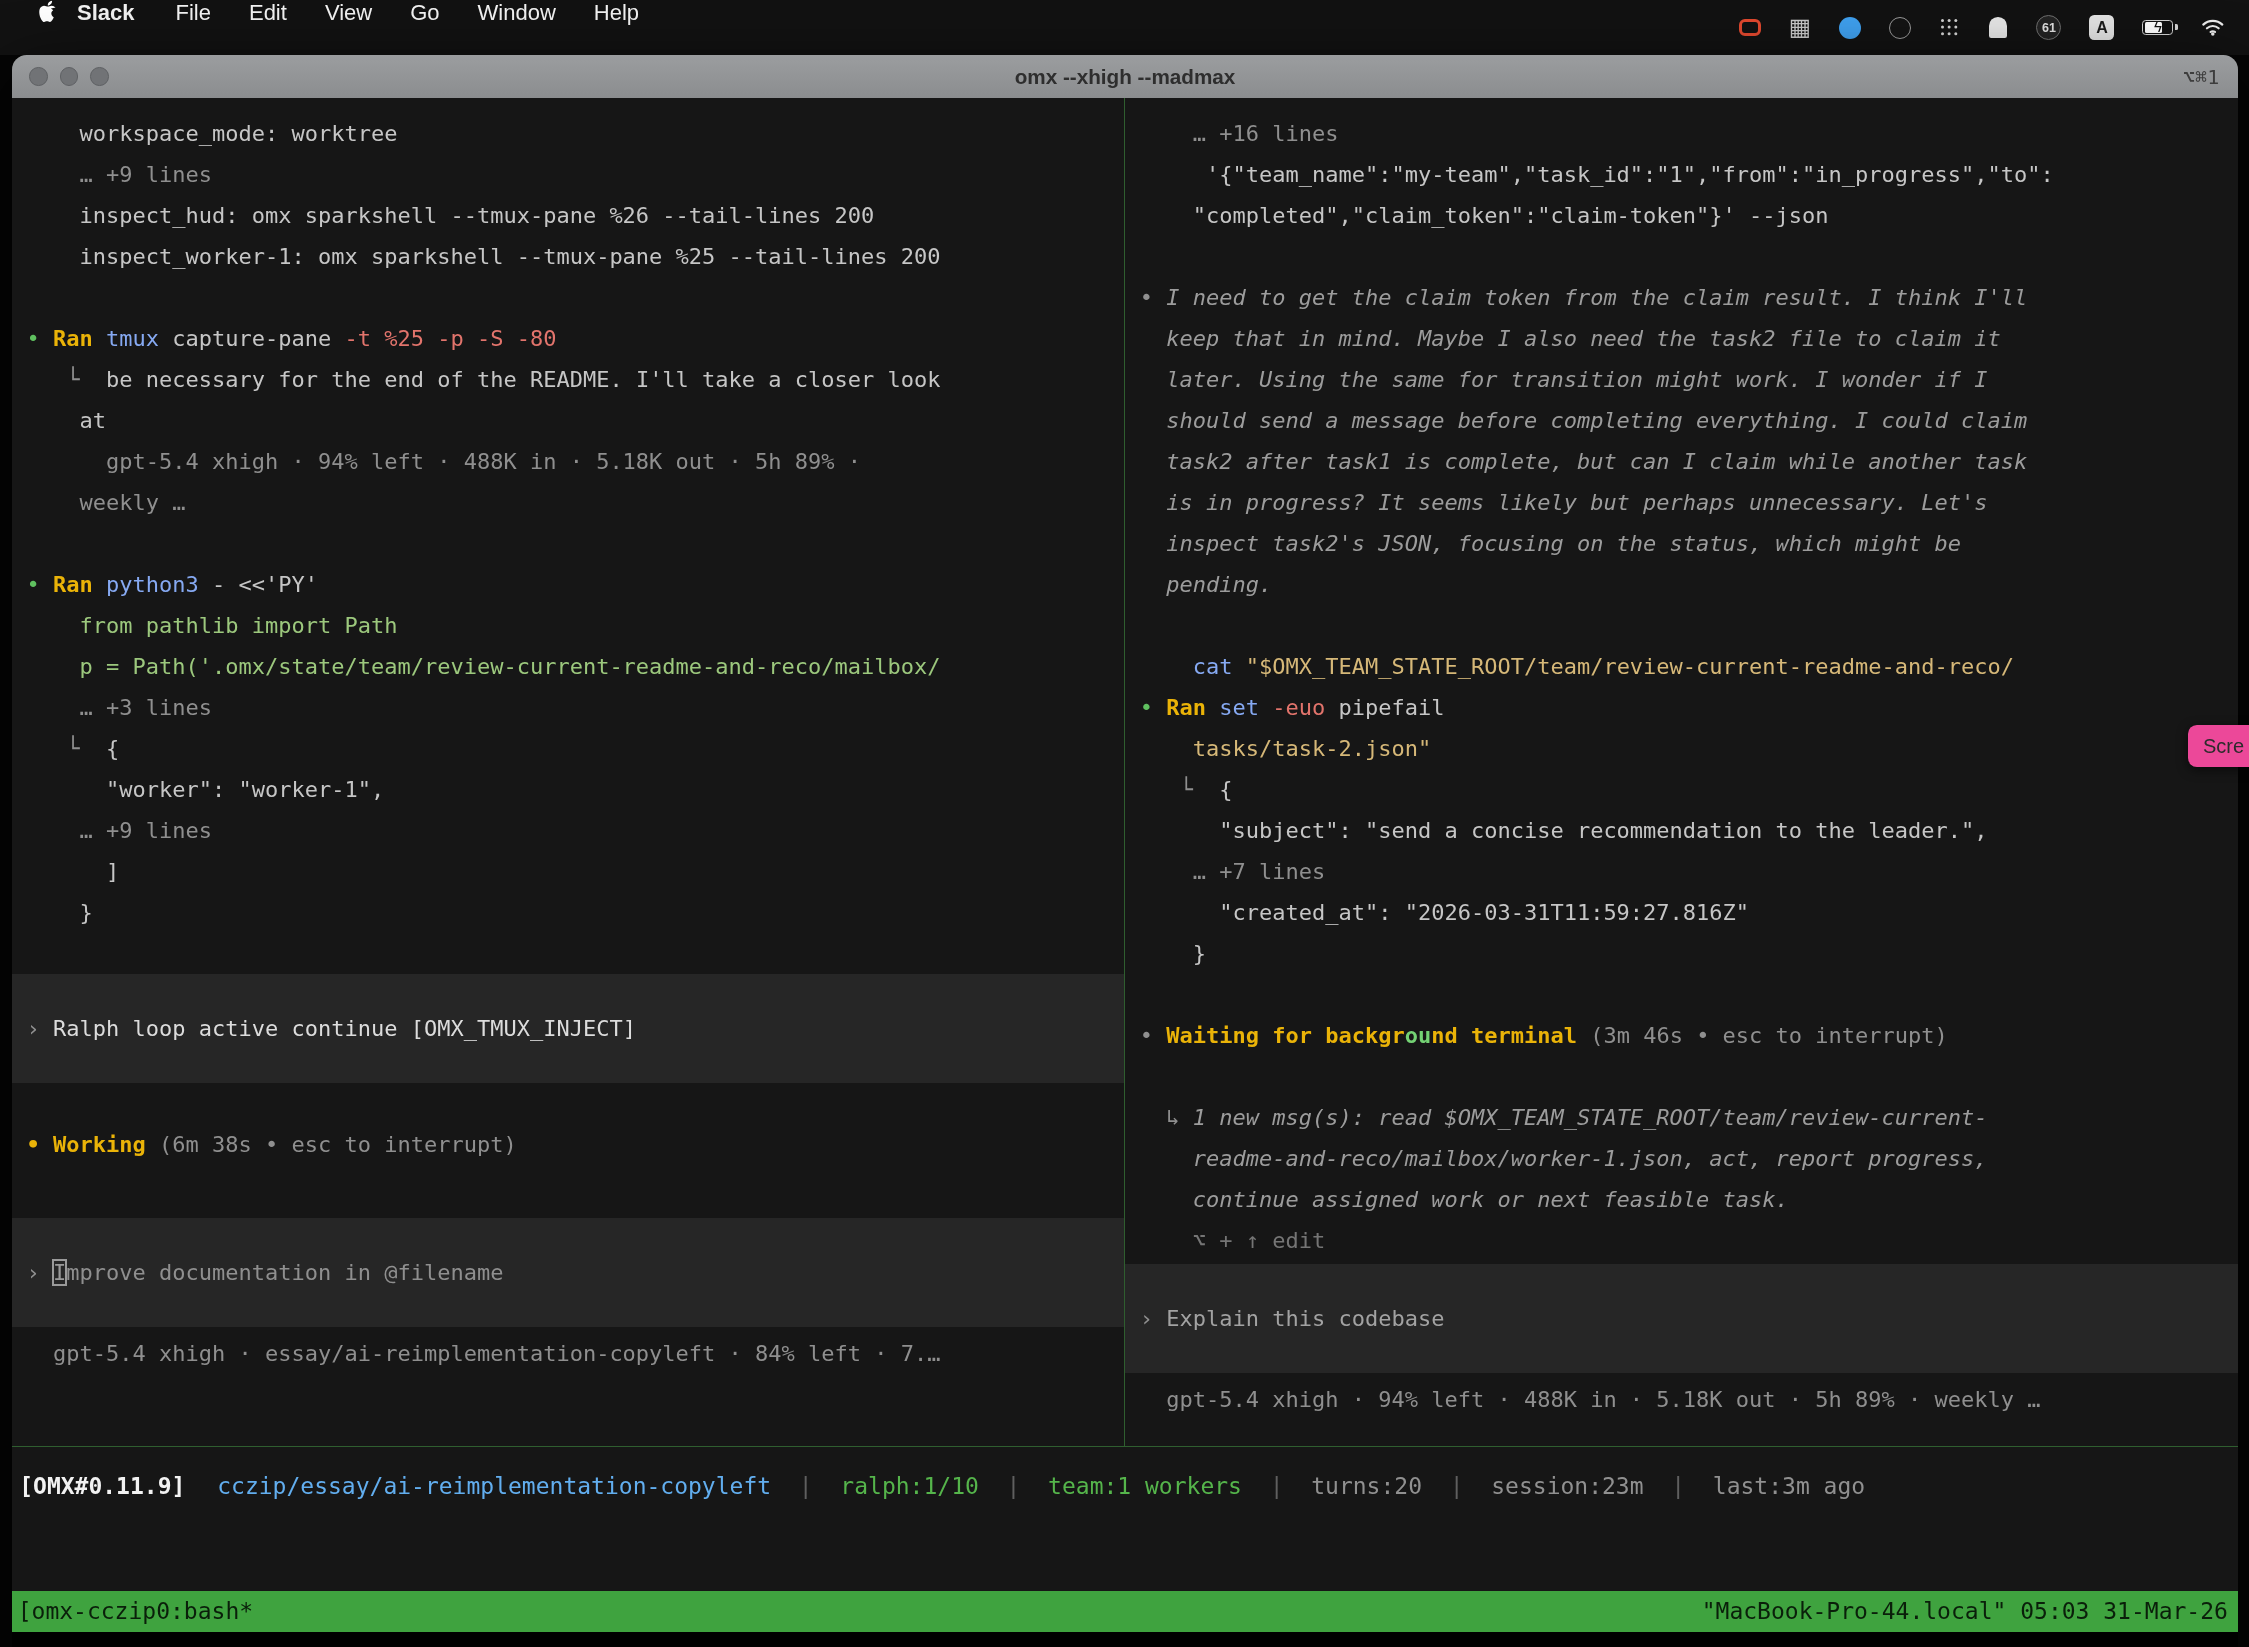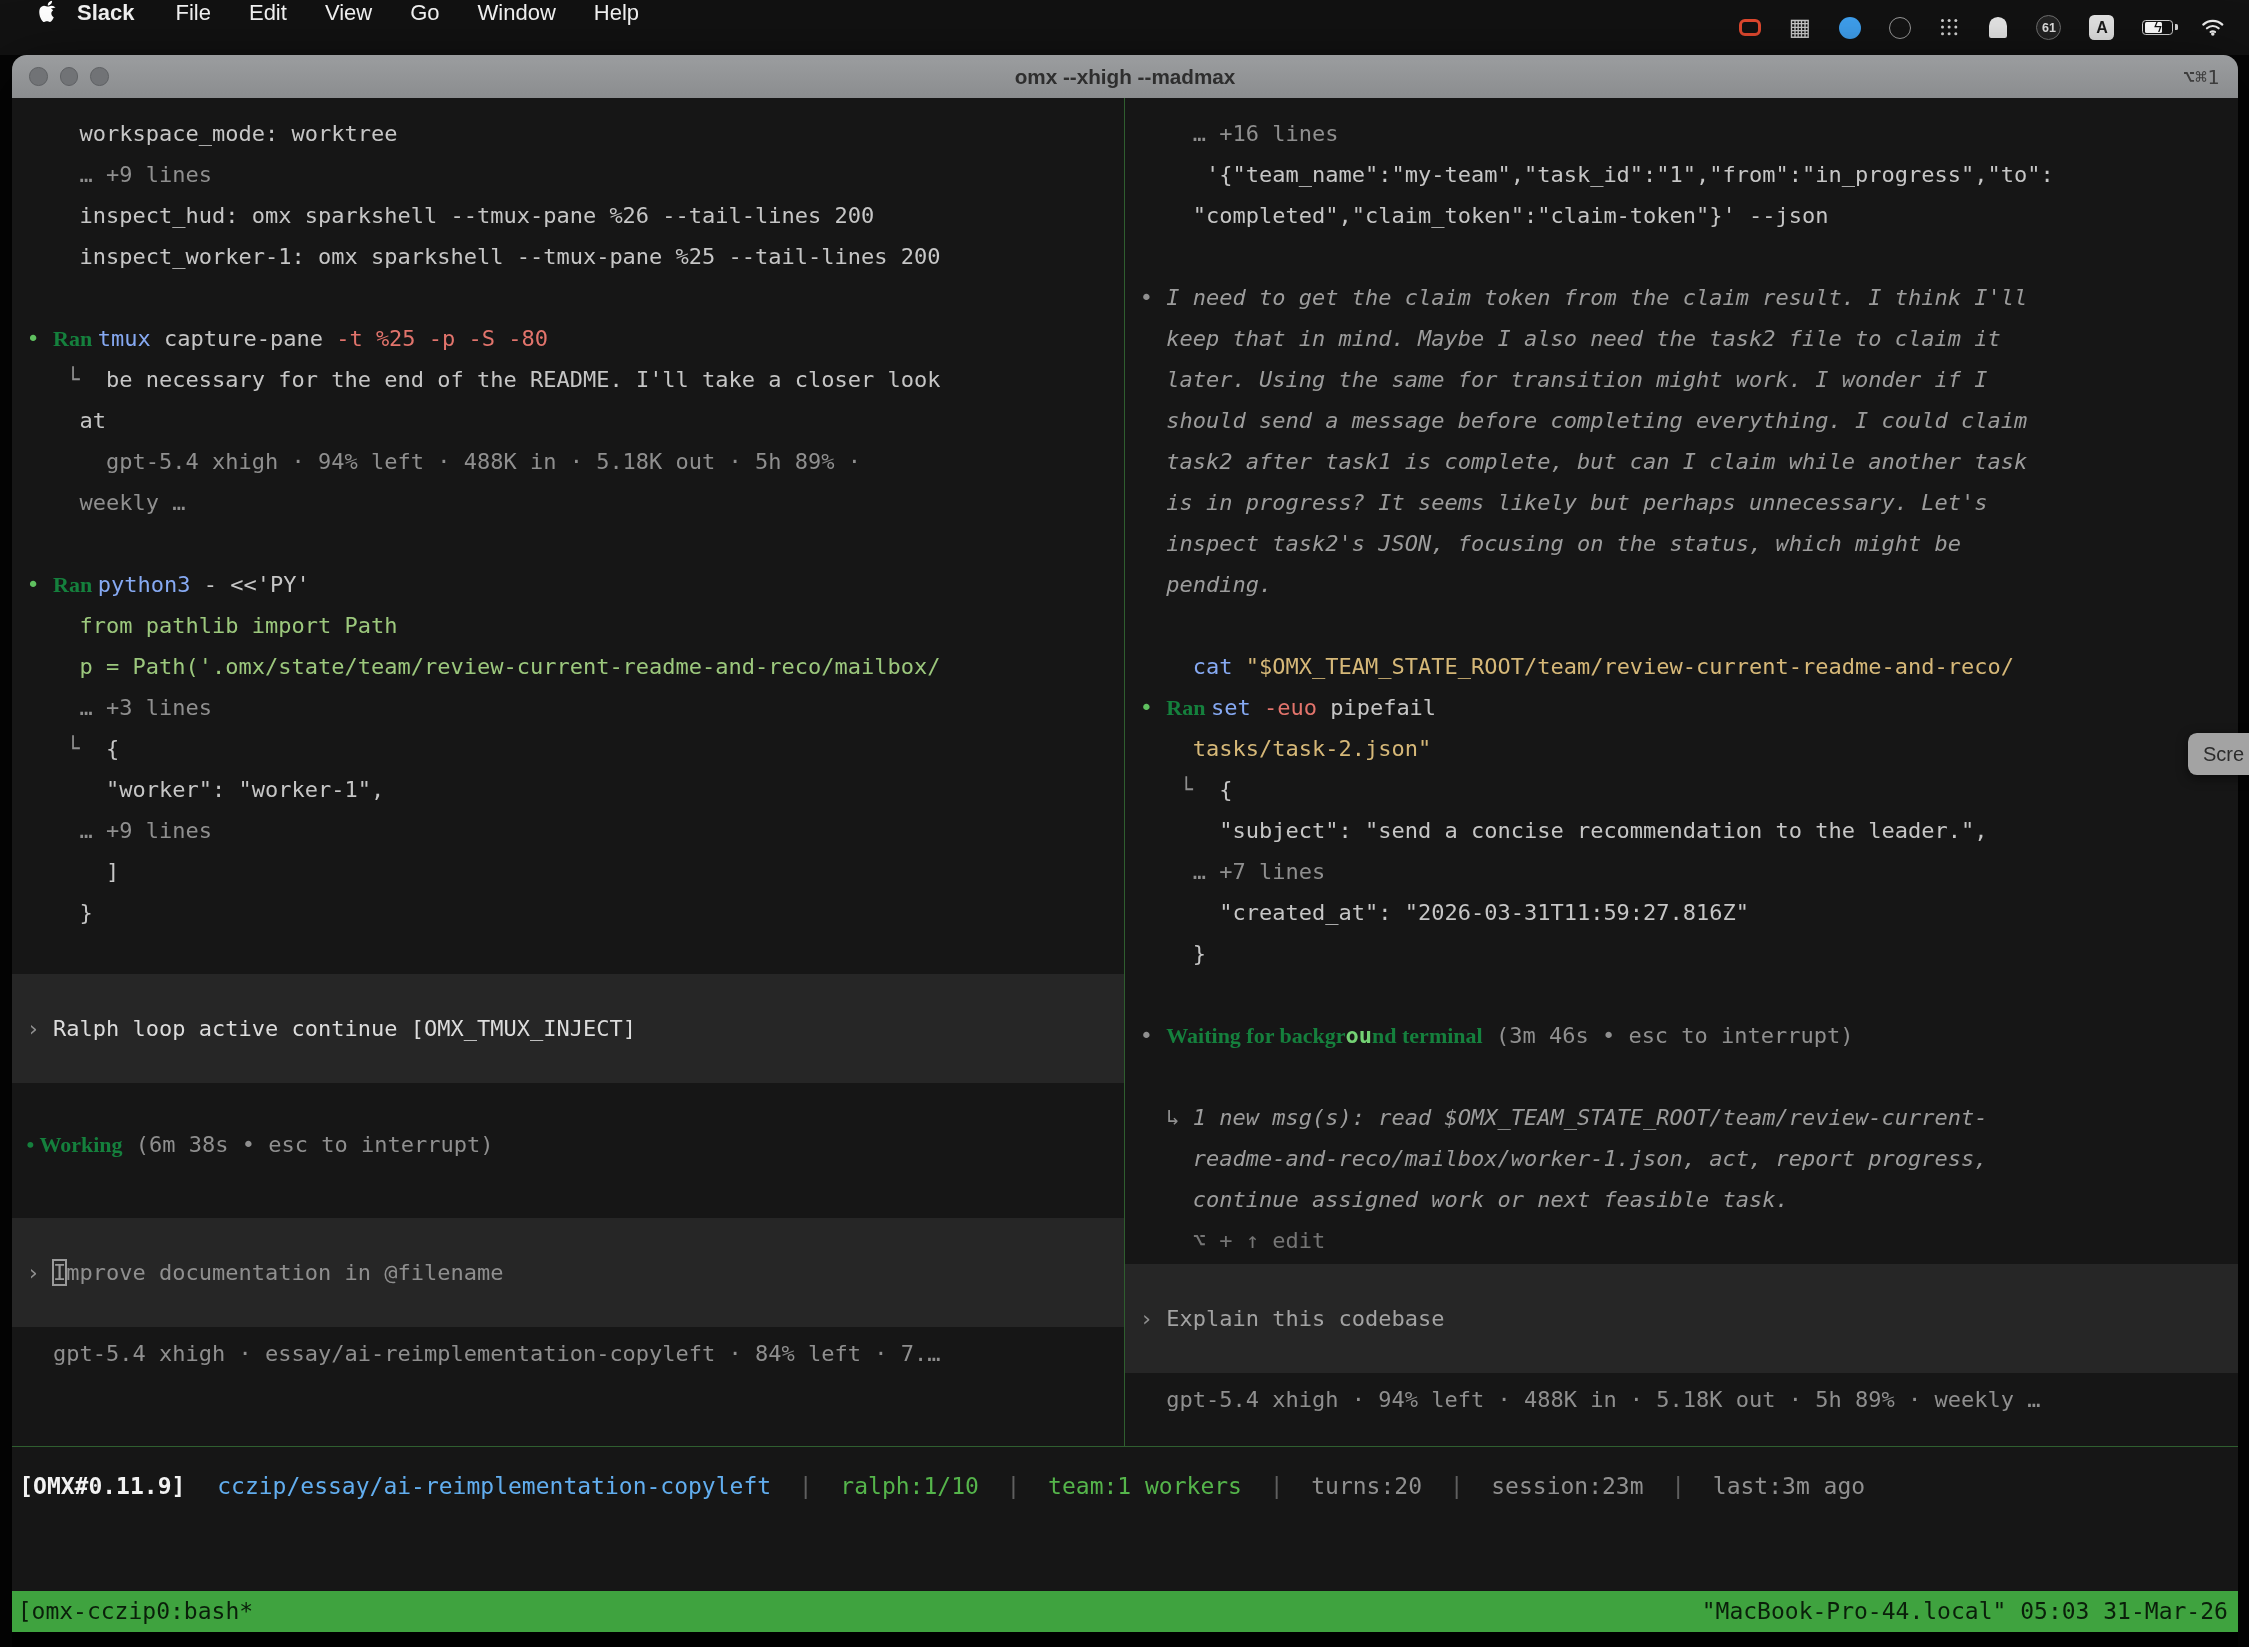--- a/index.html
+++ b/index.html
@@ -60,21 +60,21 @@
   
   .panes{ flex:0 0 1349px; display:flex; border-bottom:1.5px solid #2f5e2f; overflow:hidden; }
   .pane{ width:50%; padding:14.8px 0 0 14.8px; overflow:hidden; position:relative; }
   .pane.left{ border-right:1.5px solid #2f5e2f; }
   .tline{ height:41px; line-height:41px; font-size:22px; white-space:pre; }
   .seg{ white-space:pre; }
   .band{ background:#262626; padding:34px 0; margin-left:-14.8px; padding-left:14.8px; }
 
   .p{ color:#c6c6c6; }  .p2{ color:#dcdcdc; }
   .d{ color:#8f8f8f; }  .dd{ color:#757575; }  .d2{ color:#a2a2a2; }
-  .b{ color:#15803d; font-weight:700;font-family:Liberation Serif, serif; }
+  .b{ color:#eab308; font-weight:700; }
   .g{ color:#9cc87d; }  .gb{ color:#5fc05f; }  .di{ color:#8f8f8f; }
   .bl{ color:#86a9f2; } .r{ color:#e2746c; }   .y{ color:#d6b878; }
   .i{ color:#9c9c9c; font-style:italic; }
   .gsh{ color:#74d274; font-weight:700; }
   .cur{ color:#9a9a9a; outline:2.2px solid #9a9a9a; outline-offset:-1.5px; }
   .sb{ color:#f2f2f2; font-weight:700; }
   .sblue{ color:#62aeef;margin-left:18px; } .ssep{ color:#5f5f5f; } .sgreen{ color:#55b54b; } .sdim{ color:#909090; }
 
   
   .omxbar{ flex:0 0 41px; margin-top:19px; padding-left:7.4px; height:41px; line-height:41px; font-size:23px; white-space:pre; }
@@ -82,25 +82,24 @@
   .tmuxbar{
     flex:0 0 41px; background:#3fa33f; color:#0a1f0a;
     display:flex; justify-content:space-between; align-items:center;
     font-size:23px; line-height:41px; padding:0 10.3px 0 5.9px; white-space:pre;
   }
   .blackstrip{ flex:0 0 16px; background:#000; }
 
   
   .scrtip{
     position:absolute; right:0; top:725px; z-index:50;
-    background:#a3a3a3; color:#2c2c2c;
+    background:#ec4899; color:#2c2c2c;
     font:20px "Liberation Sans","DejaVu Sans",sans-serif;
     padding:9.6px 5.9px 9.6px 14.8px; border-radius:8.9px 0 0 8.9px;
     box-shadow:0 3px 10.3px rgba(0,0,0,.55);
-    margin-top:8px;
   }
 </style>
 </head>
 <body>
 
 <div class="menubar">
   <span class="apple">
     <svg width="19" height="22" viewBox="0 0 24 28">
         <path fill="#ffffff" d="M16.5 1c.2 1.6-.5 3.1-1.4 4.2-1 1.1-2.5 2-4 1.9-.2-1.5.6-3.1 1.5-4.1C13.5 1.9 15.1 1.1 16.5 1zM21 9.7c-1.3-1.6-3.1-2.5-4.9-2.5-2.3 0-3.2 1.1-4.8 1.1-1.6 0-2.9-1.1-4.9-1.1-1.9 0-4 1.2-5.2 3.2-2.1 4.2-.5 10.9 1.8 14.6.9 1.4 2 3 3.5 3 1.4-.1 1.9-.9 3.6-.9s2.1.9 3.6.9c1.5 0 2.5-1.5 3.4-2.9.7-1 1.2-2.1 1.6-3.3-3.7-1.4-4.3-6.6-.7-8.6-.9-1.2-2.2-1.9-3-2.5z"></path>
       </svg>

